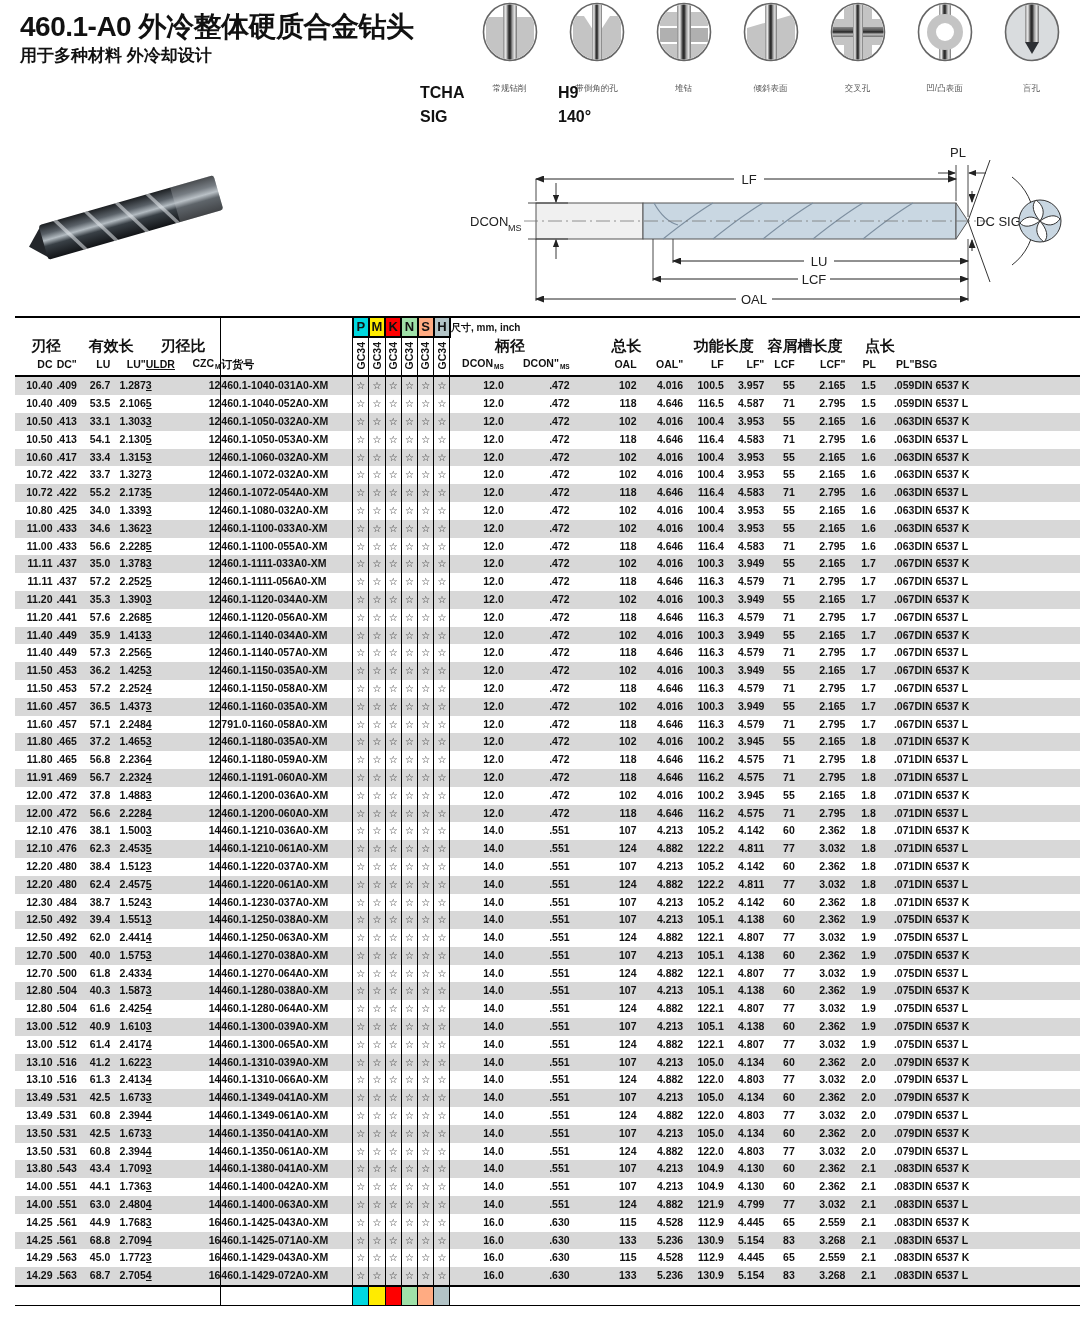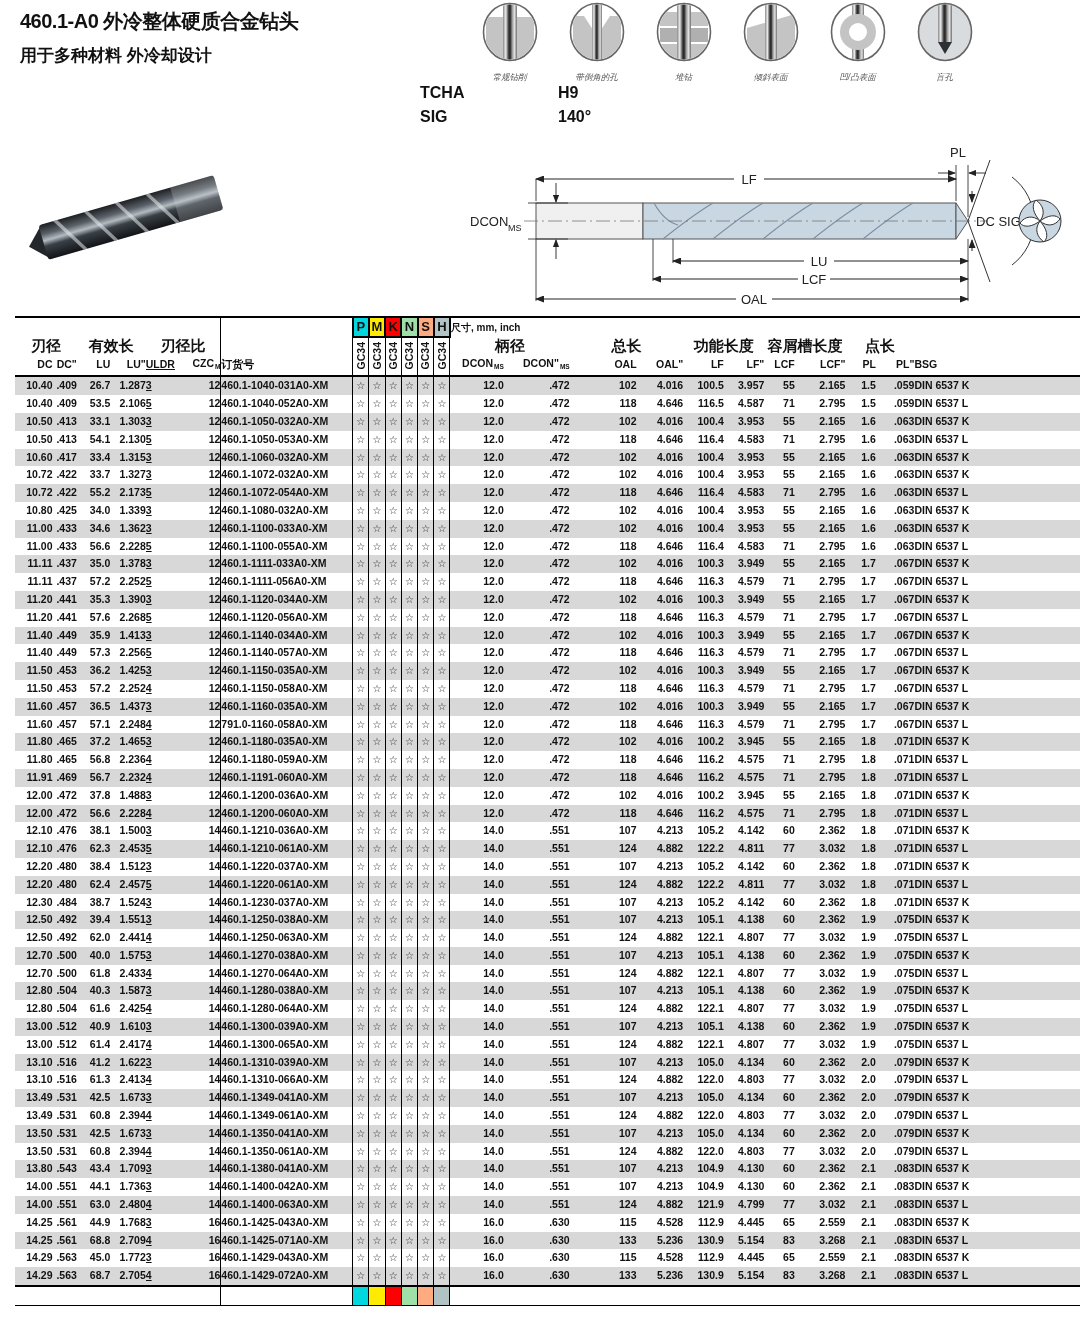--- a/index.html
+++ b/index.html
@@ -1,25 +1,25 @@
 <!DOCTYPE html>
 <html><head>
 <meta charset="utf-8">
 <style>
   html,body{margin:0;padding:0;background:#fff;}
   .page{position:relative;width:1080px;height:1323px;background:#fff;overflow:hidden;
         font-family:"Liberation Sans","DejaVu Sans",sans-serif;color:#111;}
   
-  .title{position:absolute;left:20px;top:8px;font-size:20px;font-weight:bold;letter-spacing:-0.5px;}
+  .title{position:absolute;left:20px;top:8px;font-size:28px;font-weight:bold;letter-spacing:-0.5px;}
   .subtitle{position:absolute;left:20px;top:44px;font-size:17px;font-weight:bold;}
   
   .icons{position:absolute;left:466px;top:2px;width:614px;display:flex;}
   .icon-item{width:87px;text-align:center;}
   .icon-item svg{display:block;margin:0 auto;}
-  .icon-label{font-size:8.5px;color:#555;margin-top:8px;white-space:nowrap;font-style:italic;}
+  .icon-label{font-size:8.5px;color:#555;margin-top:19px;white-space:nowrap;}
   
   .specs{position:absolute;left:420px;top:84px;font-size:16px;font-weight:bold;}
   .spec-row{display:flex;height:24px;}
   .spec-label{width:138px;}
   
   .photo{position:absolute;left:22px;top:148px;}
   .diagram{position:absolute;left:468px;top:143px;}
   
   .tblwrap{position:absolute;left:0;top:316px;}
   table.cat{border-collapse:collapse;table-layout:fixed;width:1065px;margin-left:15px;
@@ -132,20 +132,35 @@
         <clipPath id="c4">
             <ellipse cx="29" cy="30" rx="25.5" ry="27.5"></ellipse>
           </clipPath>
         <ellipse cx="29" cy="30" rx="26.5" ry="28.5" fill="#fff" stroke="#666" stroke-width="1.6"></ellipse>
         <g clip-path="url(#c4)">
           <polygon points="5,26 53,12 53,62 5,62" fill="#c4c4c4"></polygon>
           <rect x="23" y="2" width="12" height="60" fill="url(#gd)"></rect>
         </g>
       </svg>
       <div class="icon-label">倾斜表面</div>
+    </div>
+    <div class="icon-item">
+      <svg width="58" height="62" viewBox="0 0 58 62">
+        <clipPath id="c5">
+            <ellipse cx="29" cy="30" rx="25.5" ry="27.5"></ellipse>
+          </clipPath>
+        <ellipse cx="29" cy="30" rx="26.5" ry="28.5" fill="#fff" stroke="#666" stroke-width="1.6"></ellipse>
+        <g clip-path="url(#c5)">
+          <rect x="15" y="2" width="28" height="60" fill="#c4c4c4"></rect>
+          <rect x="2" y="17" width="54" height="26" fill="#c4c4c4"></rect>
+          <rect x="2" y="25" width="54" height="10" fill="url(#gdv)"></rect>
+          <rect x="24" y="2" width="10" height="60" fill="url(#gd)"></rect>
+        </g>
+      </svg>
+      <div class="icon-label">交叉孔</div>
     </div>
     <div class="icon-item">
       <svg width="58" height="62" viewBox="0 0 58 62">
         <clipPath id="c6">
             <ellipse cx="29" cy="30" rx="25.5" ry="27.5"></ellipse>
           </clipPath>
         <ellipse cx="29" cy="30" rx="26.5" ry="28.5" fill="#fff" stroke="#666" stroke-width="1.6"></ellipse>
         <g clip-path="url(#c6)">
           <rect x="23" y="2" width="12" height="60" fill="url(#gd)"></rect>
           <circle cx="29" cy="30" r="18" fill="#c4c4c4"></circle>

